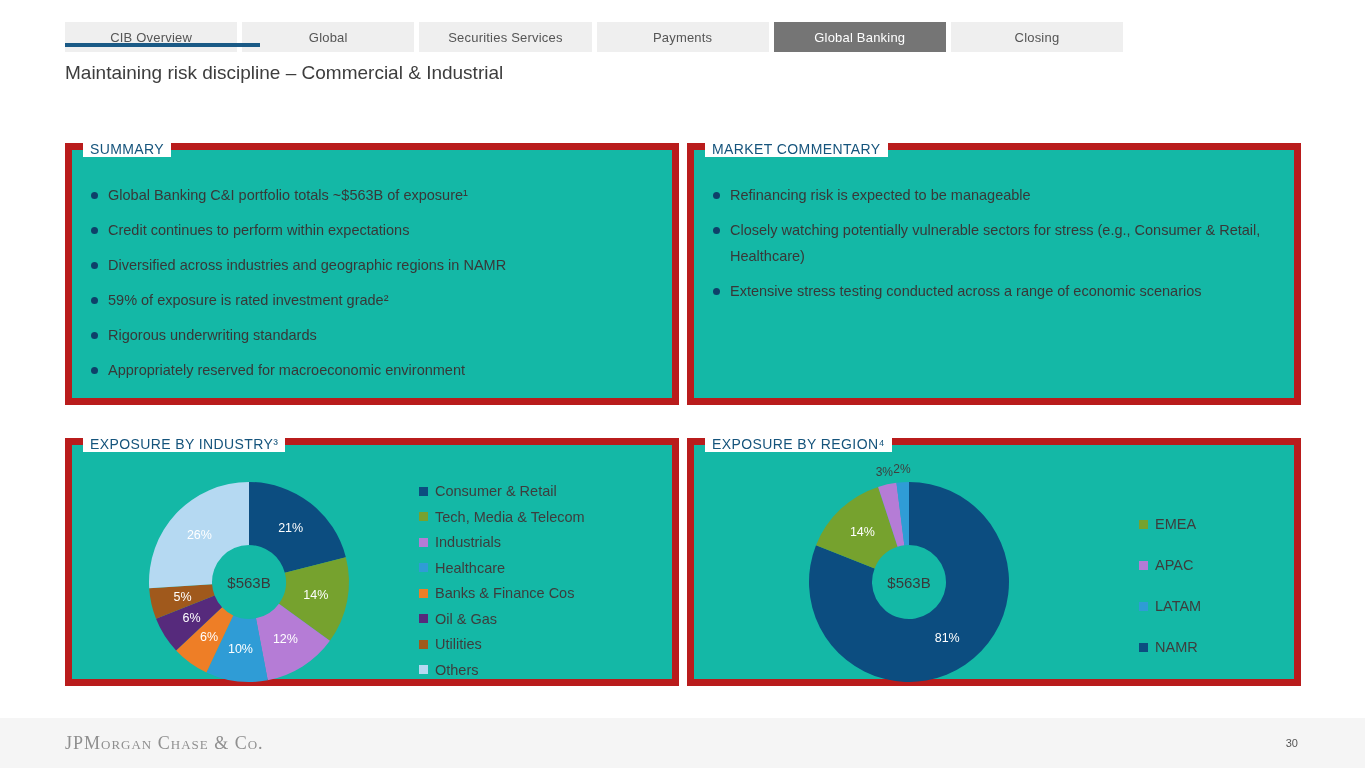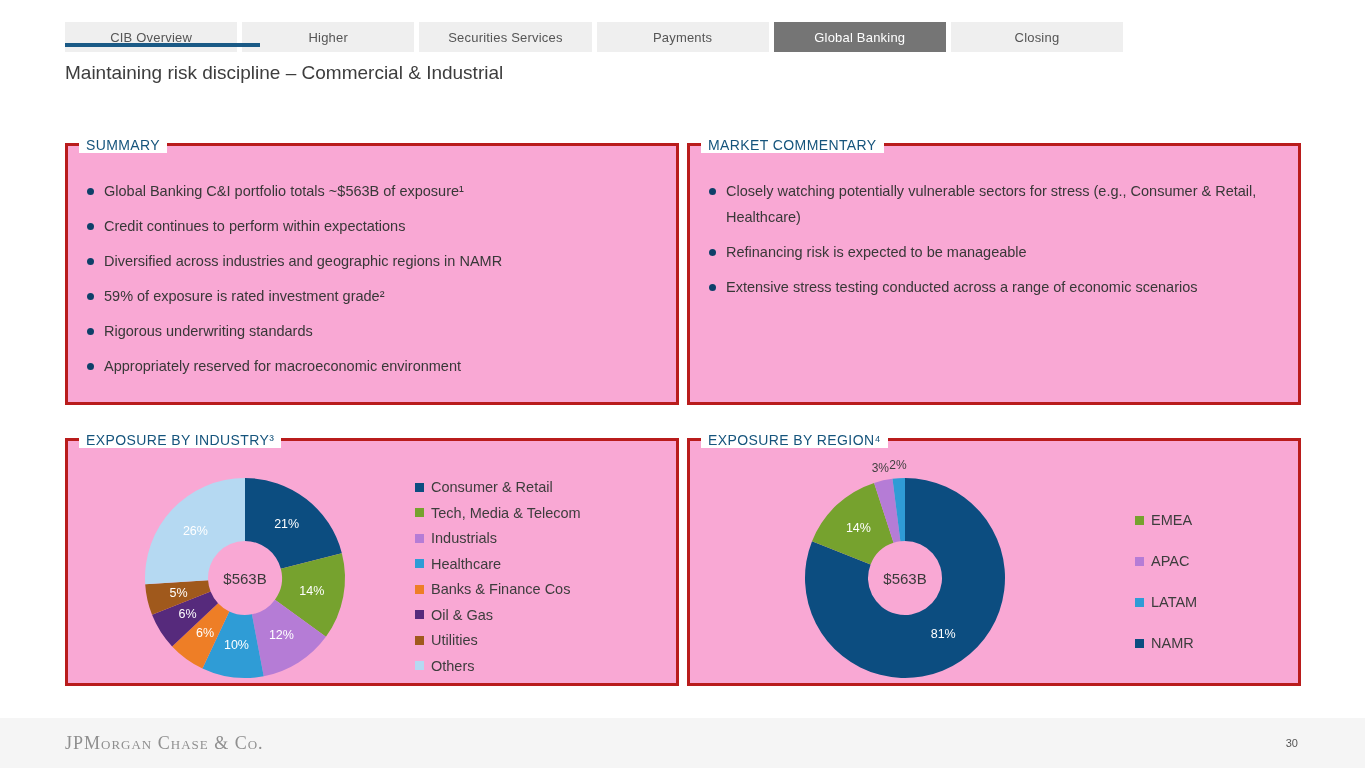--- a/index.html
+++ b/index.html
@@ -12,21 +12,21 @@
   .tab { flex:1; display:flex; align-items:center; justify-content:center; background:#efefef; color:#555555; font-size:13px; letter-spacing:.2px; cursor:pointer; }
   .tab.active { background:#757575; color:#ffffff; }
   .tab-underline { position:absolute; left:65px; top:43px; width:195px; height:4px; background:#1a5a86; }
 
   .title { position:absolute; left:65px; top:62px; font-size:19px; font-weight:400; color:#3d3d3d; }
 
   
   .row { position:absolute; left:65px; display:flex; gap:8px; }
   .row1 { top:143px; }
   .row2 { top:438px; }
-  .panel { position:relative; border:3px solid #b91c1c; background:#f9a8d4; }
+  .panel { position:relative; border:7px solid #b91c1c; background:#14b8a6; }
   .row1 .panel { width:614px; height:262px; }
   .row2 .panel { width:614px; height:248px; }
   .panel-heading { position:absolute; top:-9px; left:11px; background:#fff; padding:0 7px; font-size:14px; color:#15547c; letter-spacing:.4px; white-space:nowrap; }
 
   .bullets { list-style:none; padding:32px 20px 0 19px; }
   .bullets li { position:relative; padding-left:17px; margin-bottom:9px; font-size:14.5px; line-height:26px; color:#383838; }
   .bullets li::before { content:""; position:absolute; left:0; top:10px; width:7px; height:7px; border-radius:50%; background:#0e4069; }
 
   
   .donut { position:absolute; width:250px; height:250px; }
@@ -51,21 +51,21 @@
   .logo { margin-left:65px; font-family:"Liberation Serif","DejaVu Serif",serif; font-variant:small-caps; font-size:18px; letter-spacing:1px; color:#8f8f8f; }
   .page-number { position:absolute; right:67px; font-size:11px; color:#555555; }
 </style>
 </head>
 <body>
 
 <div class="slide">
 
   <div class="tab-bar">
       <div class="tab">CIB Overview</div>
-      <div class="tab">Higher</div>
+      <div class="tab">Global</div>
       <div class="tab">Securities Services</div>
       <div class="tab">Payments</div>
       <div class="tab active">Global Banking</div>
       <div class="tab">Closing</div>
     </div>
   <div class="tab-underline"></div>
 
   <h1 class="title">Maintaining risk discipline – Commercial &amp; Industrial</h1>
 
   <div class="row row1">
@@ -76,22 +76,22 @@
           <li>Credit continues to perform within expectations</li>
           <li>Diversified across industries and geographic regions in NAMR</li>
           <li>59% of exposure is rated investment grade²</li>
           <li>Rigorous underwriting standards</li>
           <li>Appropriately reserved for macroeconomic environment</li>
         </ul>
     </section>
     <section class="panel">
       <span class="panel-heading">MARKET COMMENTARY</span>
       <ul class="bullets">
+          <li>Refinancing risk is expected to be manageable</li>
           <li>Closely watching potentially vulnerable sectors for stress (e.g., Consumer &amp; Retail, Healthcare)</li>
-          <li>Refinancing risk is expected to be manageable</li>
           <li>Extensive stress testing conducted across a range of economic scenarios</li>
         </ul>
     </section>
   </div>
 
   <div class="row row2">
     <section class="panel">
       <span class="panel-heading">EXPOSURE BY INDUSTRY³</span>
       <svg class="donut" id="donut-industry" viewBox="0 0 250 250">
           <path d="M 125 25 A 100 100 0 0 1 221.85831611286312 100.13101128351451 L 160.83757696175934 115.79847417490036 A 37 37 0 0 0 125 88 Z" fill="#0c4d80"></path>

